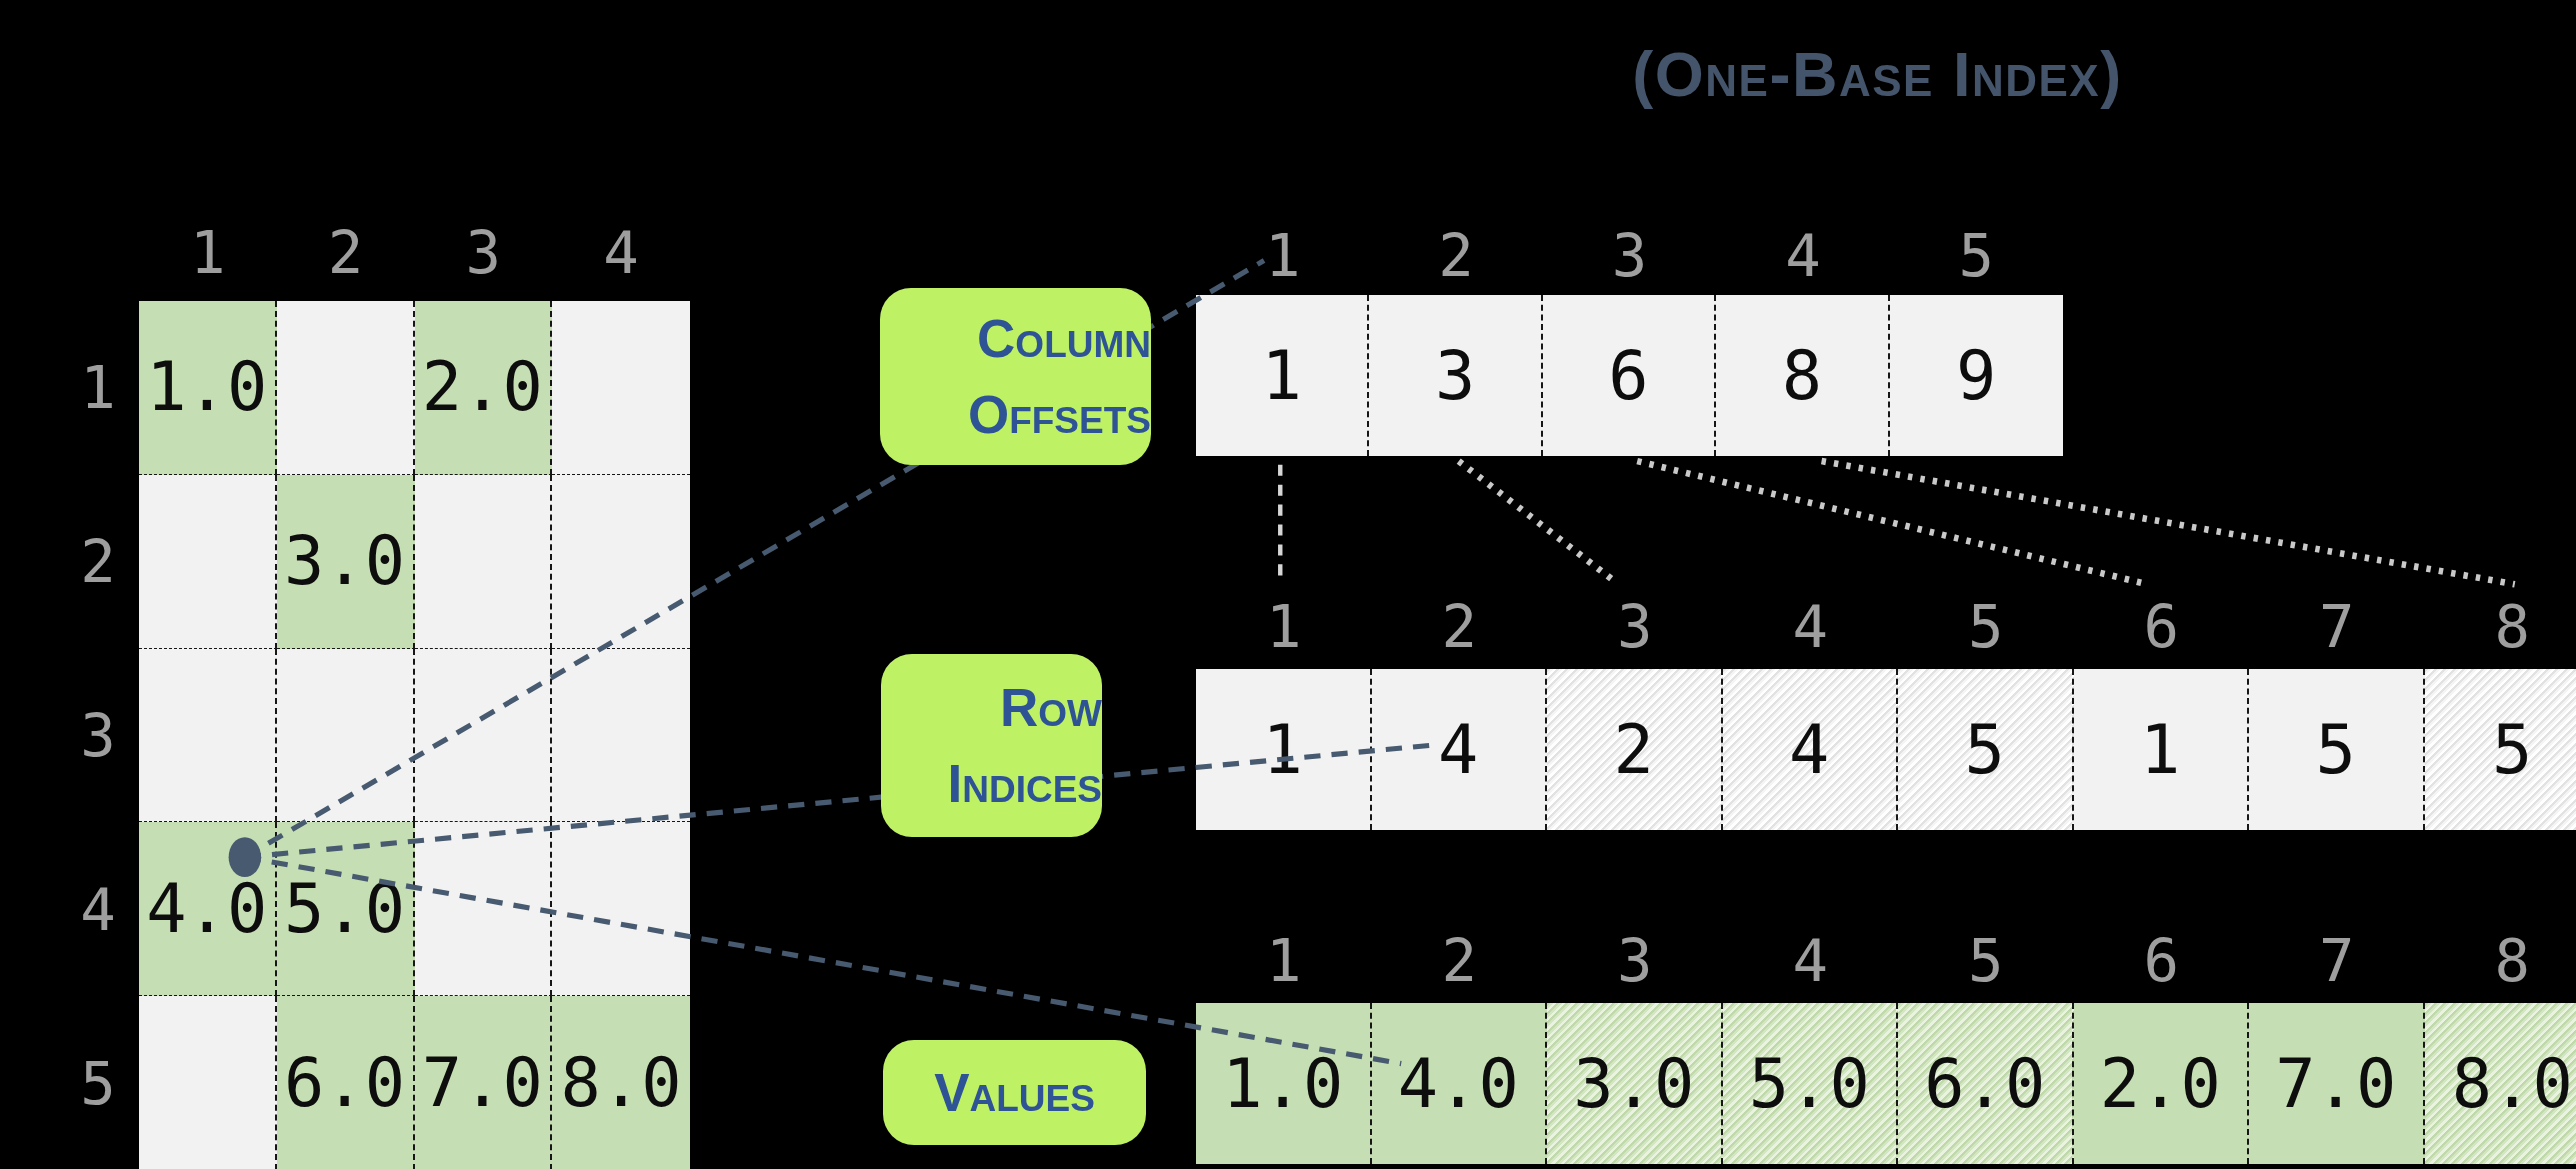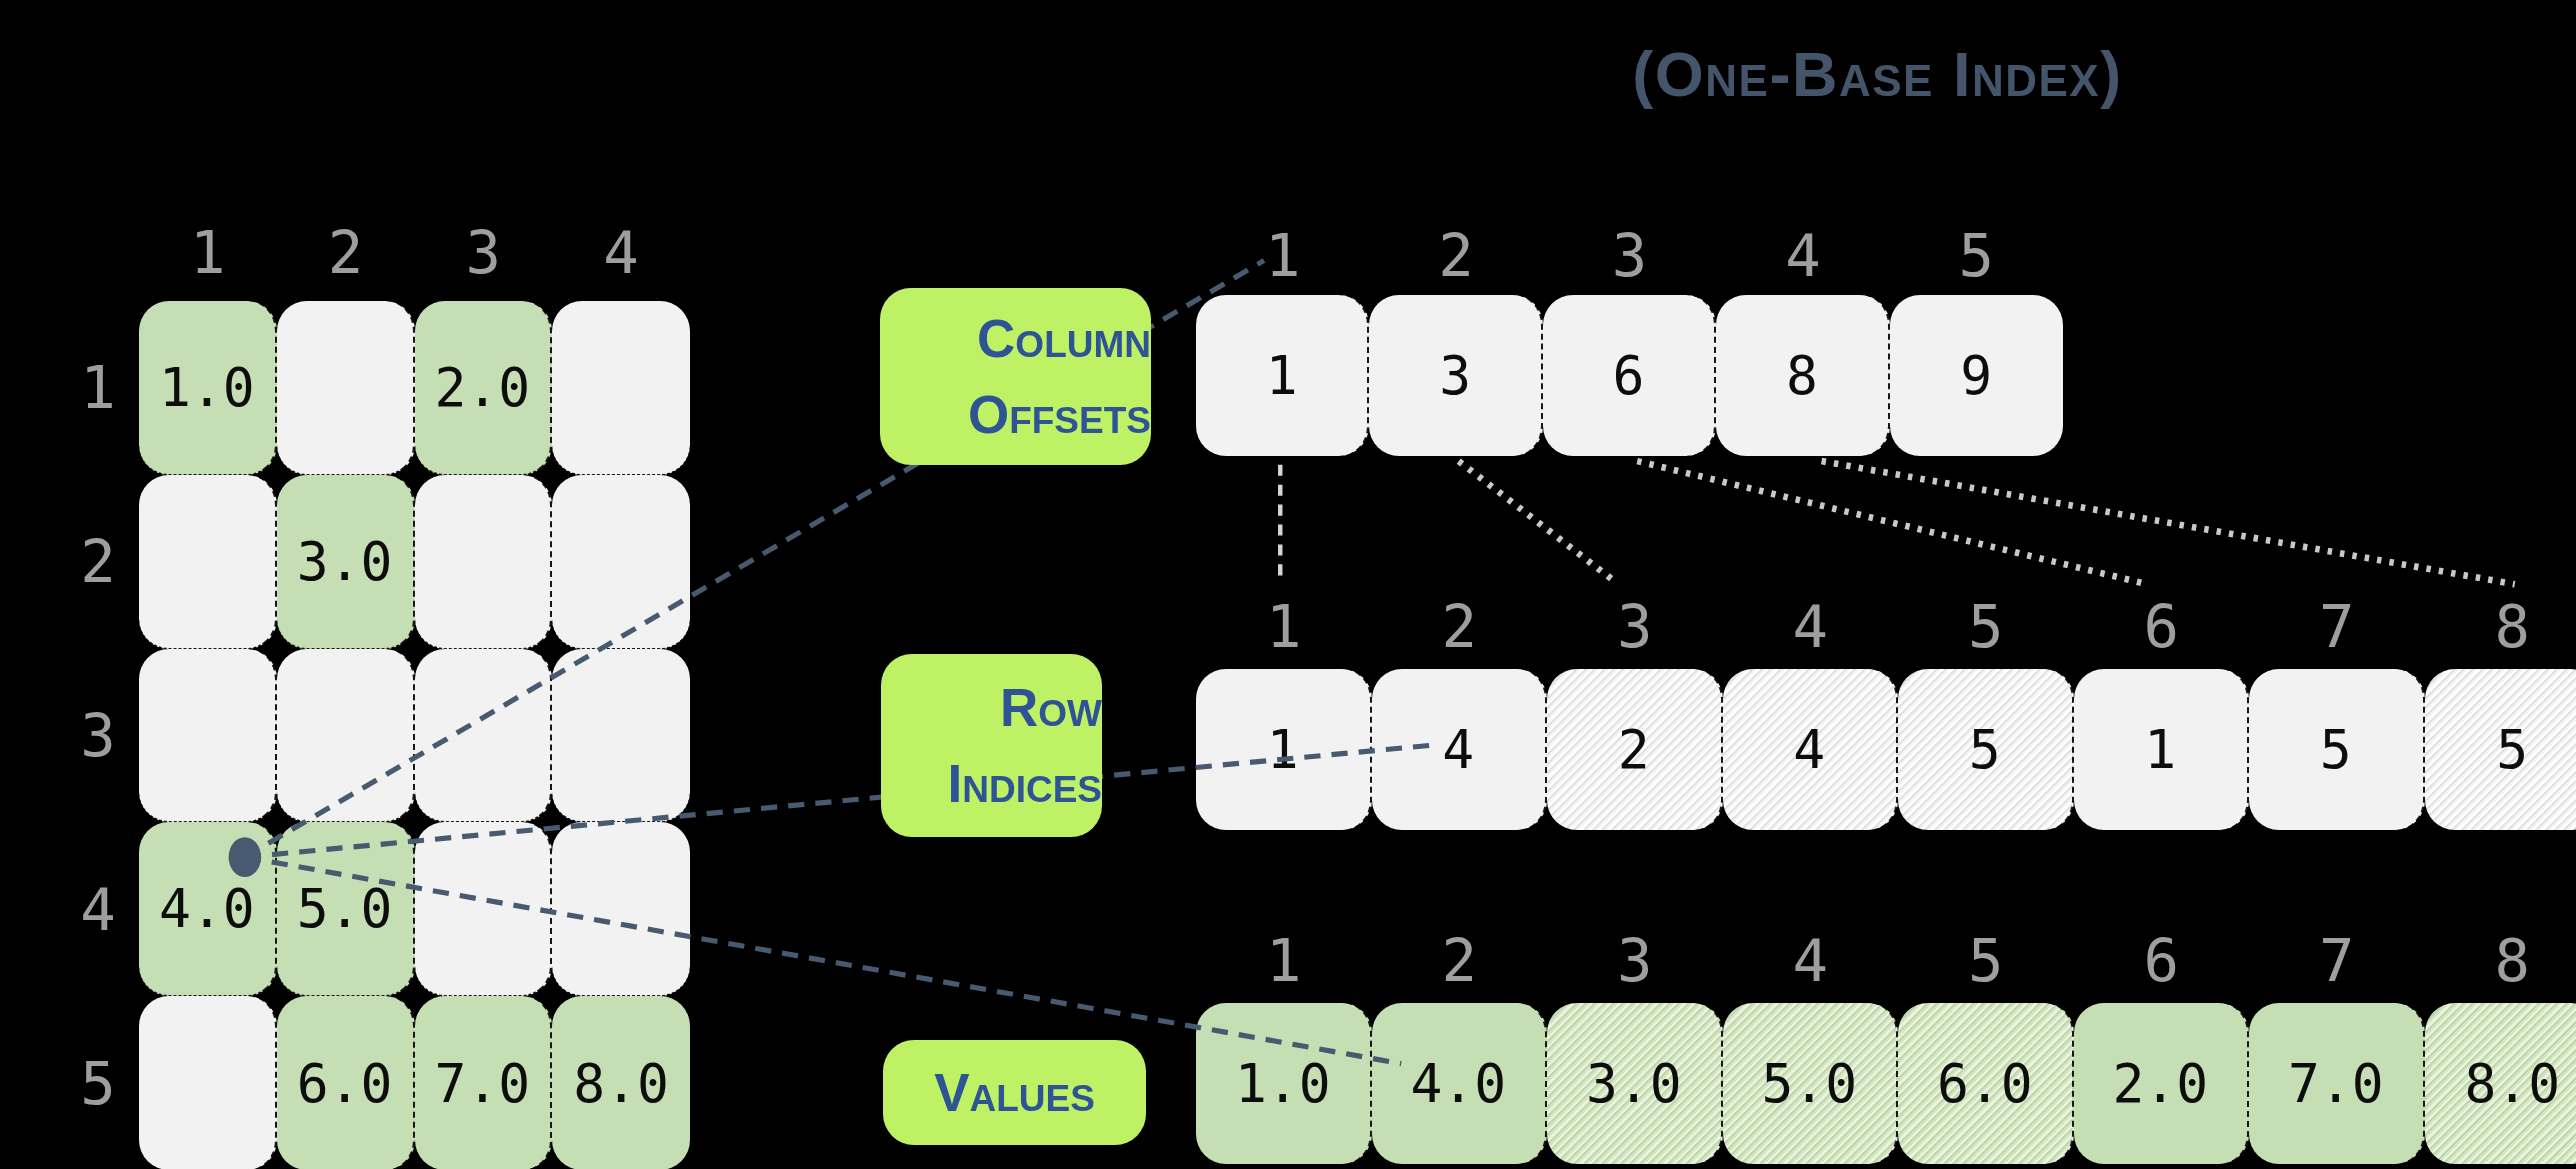--- a/index.html
+++ b/index.html
@@ -2,21 +2,21 @@
 <html style="font-size:11.8px"><head>
 <meta charset="utf-8">
 <style>
   html,body { margin:0; padding:0; background:#000; }
   .canvas {
     position:relative; width:2576px; height:1170px;
     background:#000; overflow:hidden;
     font-family:"DejaVu Sans Mono", monospace;
   }
   
-  .num  { color:#0d0d0d; font-size:53px;border-radius:30px; }
+  .num  { color:#0d0d0d; font-size:67px; }
   .hdr  { color:#9e9e9e; font-size:59px; }
   .cellc { display:flex; align-items:center; justify-content:center; }
 
   
   .mx-grid { position:absolute; left:139px; top:301px; width:551px; height:869px;
              display:grid; grid-template-columns:repeat(4,1fr); grid-template-rows:repeat(5,1fr); }
   .mcell { background:#f2f2f2; border-right:2.2px dashed #161616; border-bottom:1.5px dashed #161616; }
   .mcell.lastcol { border-right:none; }
   .mcell.lastrow { border-bottom:none; }
   .mcell.g { background:#c6deb3; }

